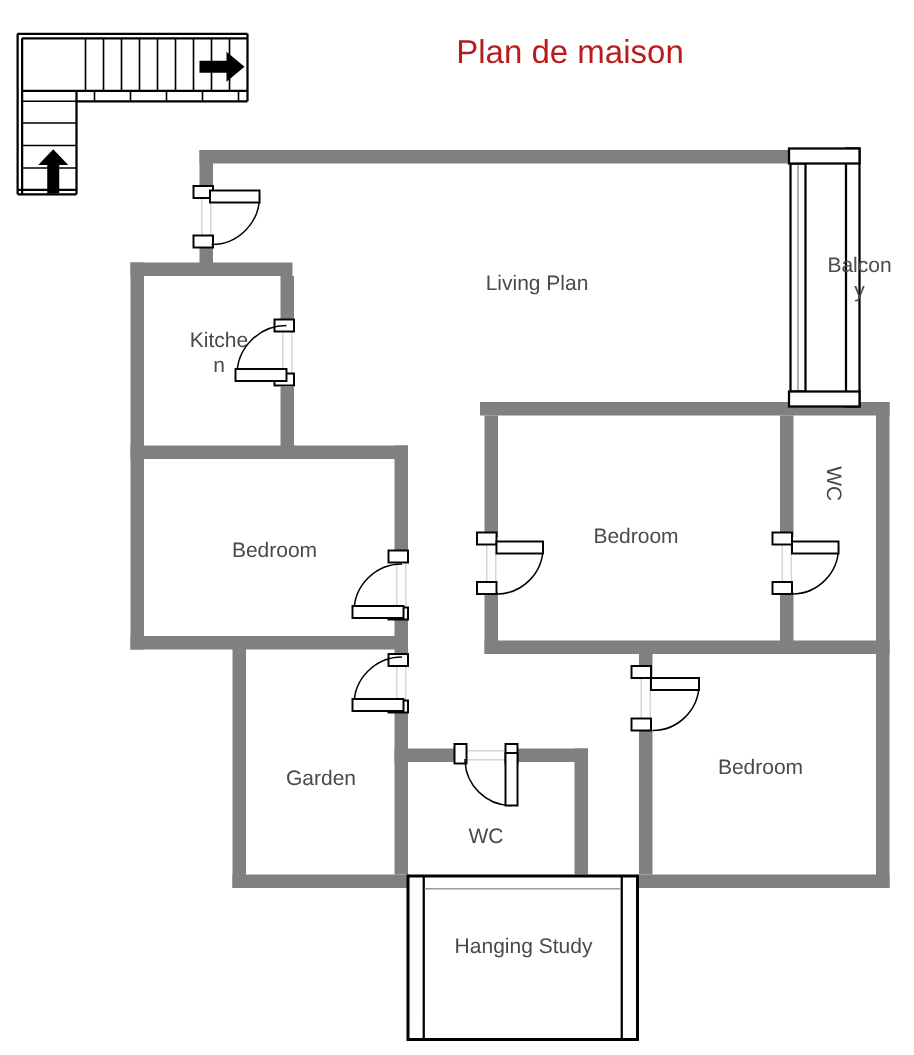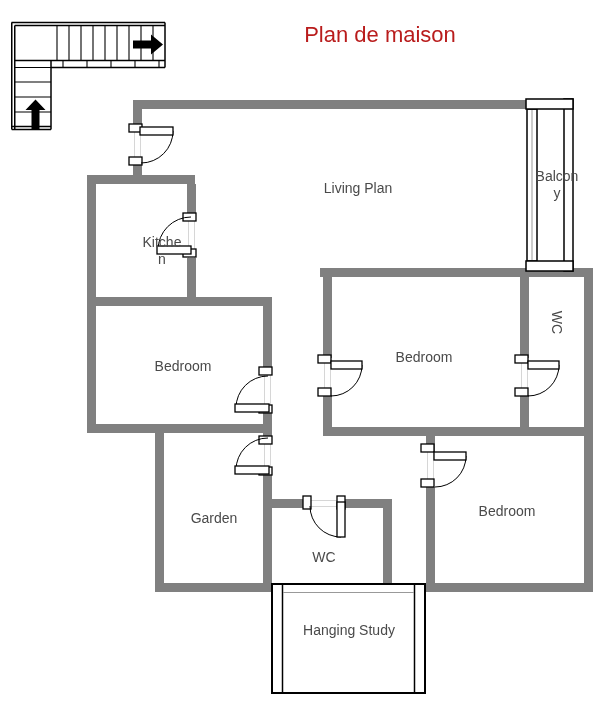--- a/index.html
+++ b/index.html
@@ -1,21 +1,21 @@
 <!DOCTYPE html>
 <html style="--c-wall: #808080; --c-outline: #000000; --c-label: #4a4a4a; --c-guide: #d6d6d6; --c-window: #999999;"><head>
 <meta charset="utf-8">
 <style>
   html,body{margin:0;padding:0;background:#fff;}
   #stage{position:relative;width:609px;height:703px;background:#fff;overflow:hidden;
          font-family:"Liberation Sans",sans-serif;}
   #plan-svg{position:absolute;left:0;top:0;}
   .lbl{position:absolute;font-size:14px;line-height:17px;color:var(--c-label,#4a4a4a);
        text-align:center;white-space:normal;}
-  .brk{word-break:break-all;}
+  .brk{word-break:break-all;padding-left:16px;}
   .rot90{transform:rotate(90deg);transform-origin:center center;}
   #title{position:absolute;left:240px;top:22px;width:280px;text-align:center;
          font-size:22px;line-height:26px;color:#b91c1c;}
   svg .wall{fill:var(--c-wall,#808080);stroke:none;}
   svg .guide{stroke:var(--c-guide,#d6d6d6);stroke-width:1;fill:none;}
   svg .doorpart{fill:#ffffff;stroke:var(--c-outline,#000000);stroke-width:1.3;}
   svg .arc{fill:none;stroke:var(--c-outline,#000000);stroke-width:1;}
   svg .blk{fill:#ffffff;stroke:var(--c-outline,#000000);stroke-width:1.5;}
   svg .blk2{fill:#ffffff;stroke:var(--c-outline,#000000);stroke-width:2;}
   svg .sline{stroke:var(--c-outline,#000000);stroke-width:1.5;fill:none;}
@@ -167,21 +167,21 @@
     </g>
 
     <g>
       <rect class="blk2" x="272" y="584" width="153" height="109"></rect>
       <line class="sline" x1="282.5" y1="584" x2="282.5" y2="693"></line>
       <line class="sline" x1="414.5" y1="584" x2="414.5" y2="693"></line>
       <line class="gline" x1="283" y1="592.5" x2="414" y2="592.5"></line>
     </g>
   </svg>
 
-  <div class="lbl brk" style="left:108px;top:234px;width:44px;margin-left:32px;">Kitchen</div>
+  <div class="lbl brk" style="left:108px;top:218px;width:44px;">Kitchen</div>
   <div class="lbl" style="left:308px;top:180px;width:100px;">Living Plan</div>
   <div class="lbl brk" style="left:534px;top:168px;width:46px;">Balcony</div>
   <div class="lbl" style="left:133px;top:358px;width:100px;">Bedroom</div>
   <div class="lbl" style="left:374px;top:349px;width:100px;">Bedroom</div>
   <div class="lbl rot90" style="left:536px;top:314px;width:40px;">WC</div>
   <div class="lbl" style="left:164px;top:510px;width:100px;">Garden</div>
   <div class="lbl" style="left:294px;top:549px;width:60px;">WC</div>
   <div class="lbl" style="left:457px;top:503px;width:100px;">Bedroom</div>
   <div class="lbl" style="left:299px;top:622px;width:100px;">Hanging Study</div>
 </div>

